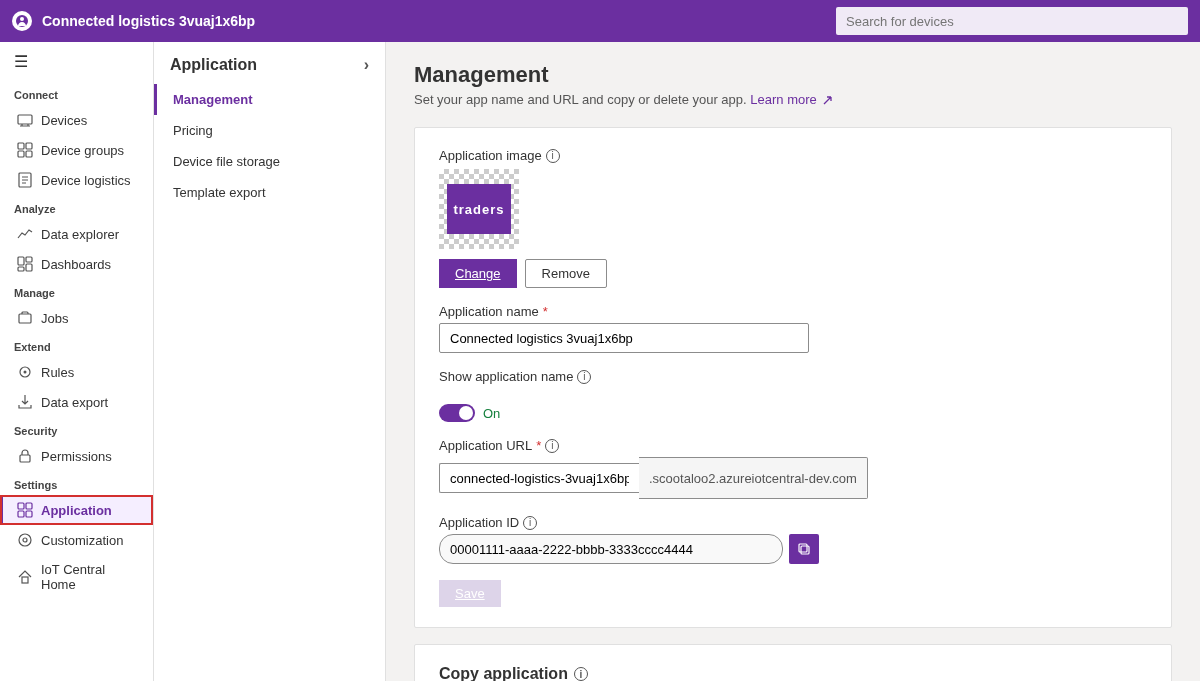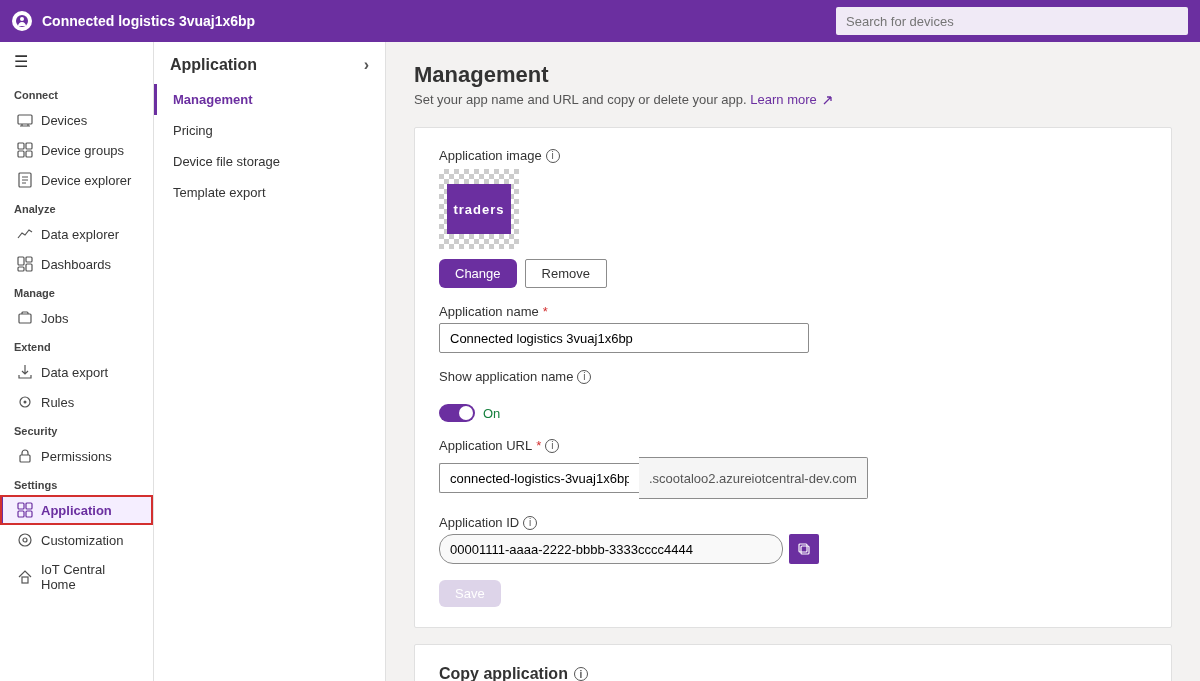--- a/index.html
+++ b/index.html
@@ -218,21 +218,22 @@
       letter-spacing: 1px;
     }
     .btn-row { display: flex; gap: 8px; }
     .btn-purple {
       background: #6b2fa0;
       color: white;
       border: none;
       padding: 6px 16px;
       font-size: 13px;
       cursor: pointer;
-      border-radius: 6px;
+      border-radius: 0;
+      text-decoration: underline;
     }
     .btn-purple:disabled { background: #c8b8db; cursor: default; }
     .btn-outline {
       background: white;
       color: #333;
       border: 1px solid #8c8c8c;
       padding: 6px 16px;
       font-size: 13px;
       cursor: pointer;
       border-radius: 2px;
@@ -439,21 +440,21 @@
     </div>
     <div class="sidebar-item">
       <span class="sidebar-icon">
         <svg width="16" height="16" viewBox="0 0 16 16" fill="none">
             <rect x="2" y="1" width="12" height="14" rx="1" stroke="#555" stroke-width="1.2" fill="none"></rect>
             <line x1="5" y1="5" x2="11" y2="5" stroke="#555" stroke-width="1"></line>
             <line x1="5" y1="8" x2="11" y2="8" stroke="#555" stroke-width="1"></line>
             <line x1="5" y1="11" x2="9" y2="11" stroke="#555" stroke-width="1"></line>
           </svg>
       </span>
-      <span>Device explorer</span>
+      <span>Device logistics</span>
     </div>
 
     <div class="sidebar-section-label">Analyze</div>
     <div class="sidebar-item">
       <span class="sidebar-icon">
         <svg width="16" height="16" viewBox="0 0 16 16" fill="none">
             <polyline points="1,12 5,7 8,9 12,4 15,6" stroke="#555" stroke-width="1.2" fill="none"></polyline>
           </svg>
       </span>
       <span>Data explorer</span>
@@ -478,34 +479,34 @@
             <path d="M5 4V3a1 1 0 011-1h4a1 1 0 011 1v1" stroke="#555" stroke-width="1.2"></path>
           </svg>
       </span>
       <span>Jobs</span>
     </div>
 
     <div class="sidebar-section-label">Extend</div>
     <div class="sidebar-item">
       <span class="sidebar-icon">
         <svg width="16" height="16" viewBox="0 0 16 16" fill="none">
+            <circle cx="8" cy="8" r="5" stroke="#555" stroke-width="1.2" fill="none"></circle>
+            <circle cx="8" cy="8" r="1.5" fill="#555"></circle>
+          </svg>
+      </span>
+      <span>Rules</span>
+    </div>
+    <div class="sidebar-item">
+      <span class="sidebar-icon">
+        <svg width="16" height="16" viewBox="0 0 16 16" fill="none">
             <path d="M8 1v9M5 7l3 3 3-3" stroke="#555" stroke-width="1.2"></path>
             <path d="M2 11v3h12v-3" stroke="#555" stroke-width="1.2" fill="none"></path>
           </svg>
       </span>
       <span>Data export</span>
-    </div>
-    <div class="sidebar-item">
-      <span class="sidebar-icon">
-        <svg width="16" height="16" viewBox="0 0 16 16" fill="none">
-            <circle cx="8" cy="8" r="5" stroke="#555" stroke-width="1.2" fill="none"></circle>
-            <circle cx="8" cy="8" r="1.5" fill="#555"></circle>
-          </svg>
-      </span>
-      <span>Rules</span>
     </div>
 
     <div class="sidebar-section-label">Security</div>
     <div class="sidebar-item">
       <span class="sidebar-icon">
         <svg width="16" height="16" viewBox="0 0 16 16" fill="none">
             <rect x="3" y="7" width="10" height="7" rx="1" stroke="#555" stroke-width="1.2" fill="none"></rect>
             <path d="M5 7V5a3 3 0 016 0v2" stroke="#555" stroke-width="1.2"></path>
           </svg>
       </span>

